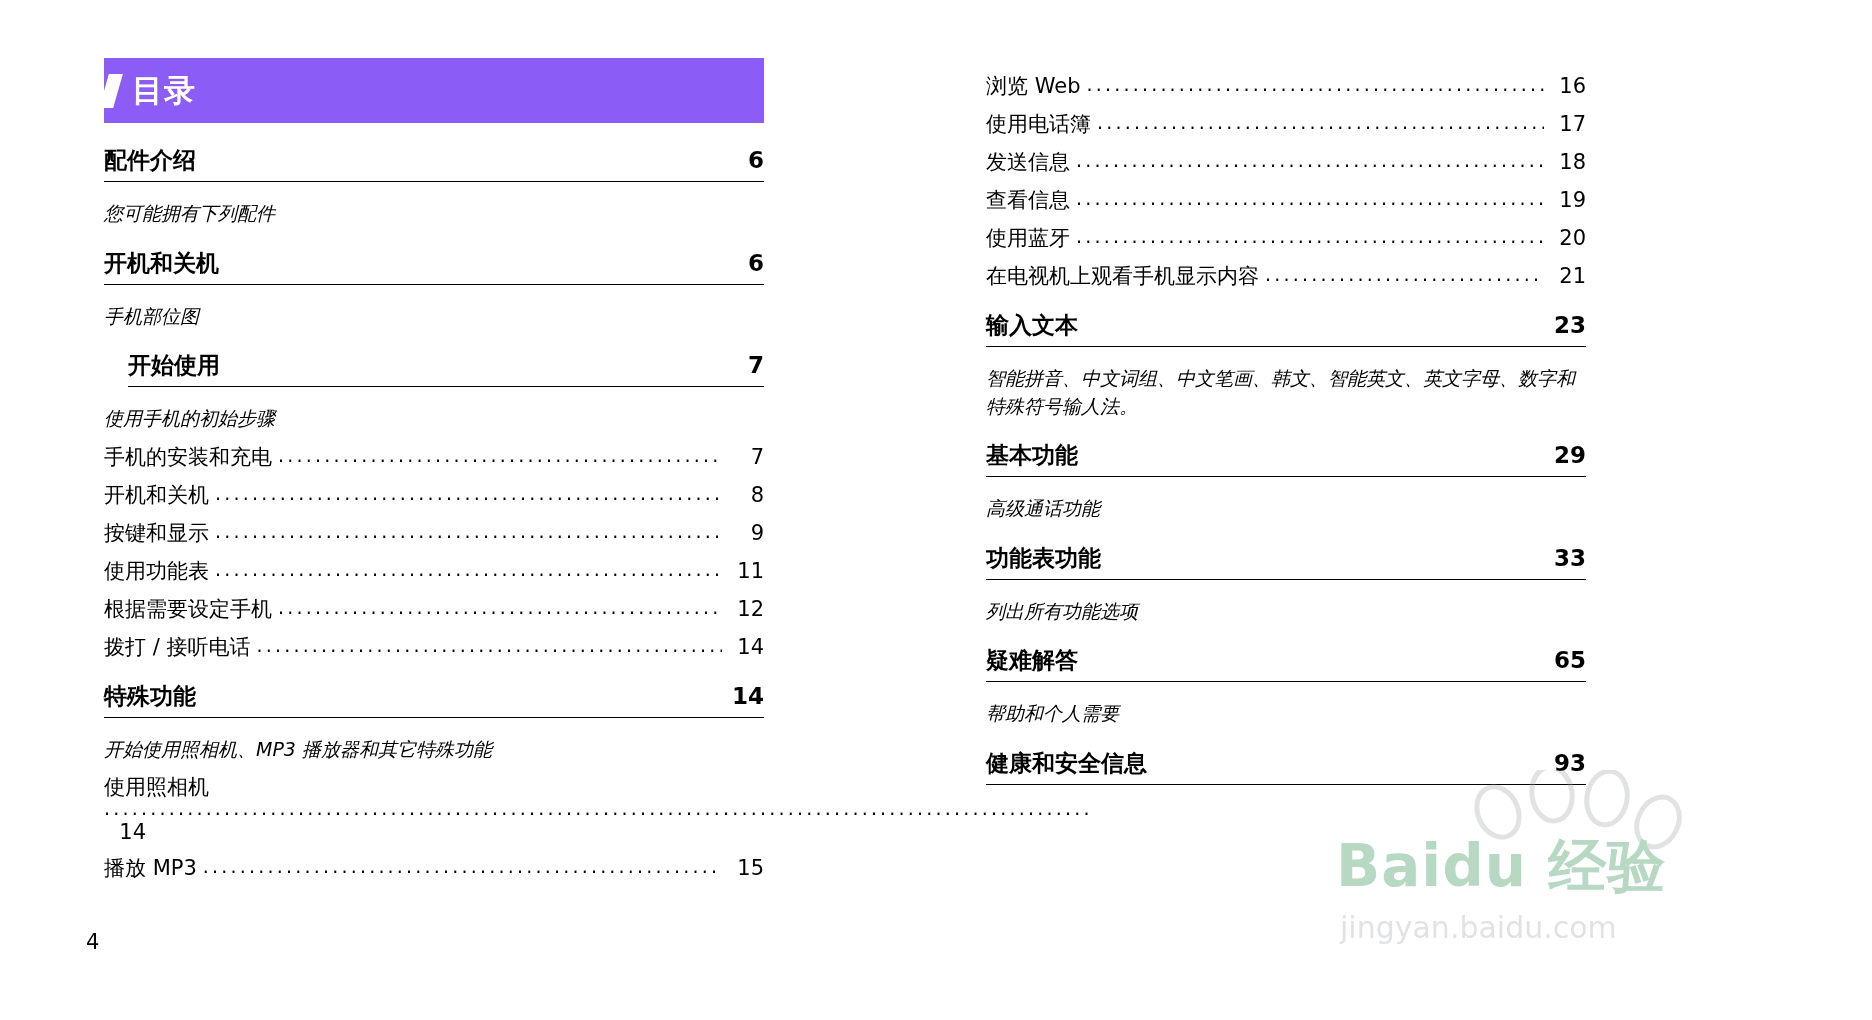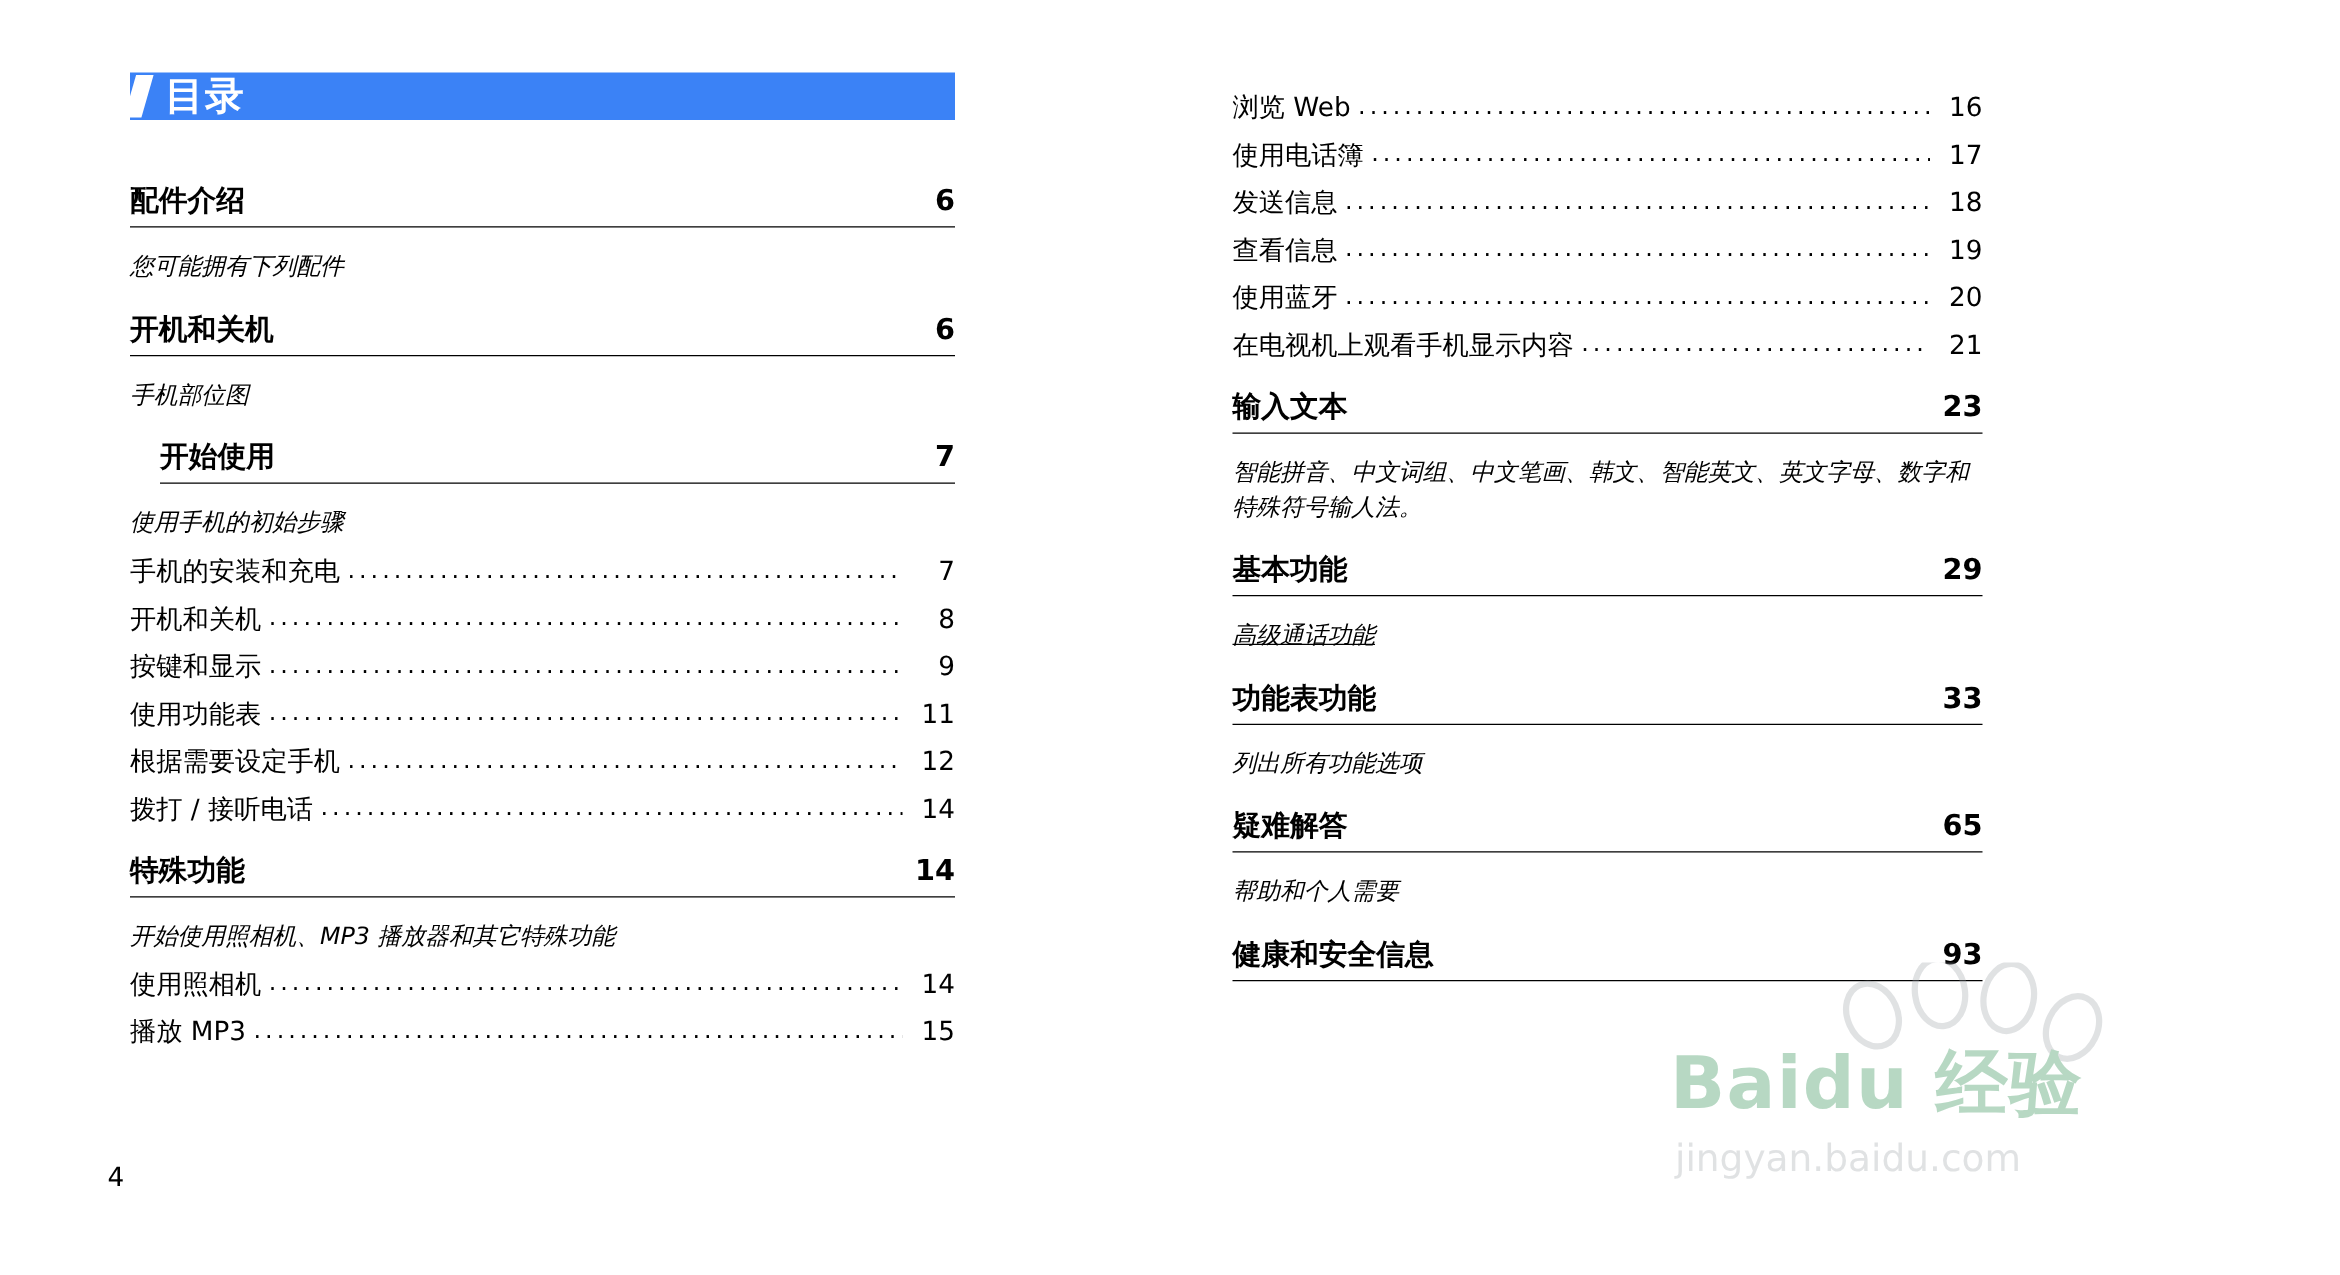--- a/index.html
+++ b/index.html
@@ -30,22 +30,22 @@
     left: 986px;
     width: 600px;
   }
 
   
   .toc-banner {
     position: absolute;
     left: 104px;
     top: 58px;
     width: 660px;
-    height: 38px;
-    background: #3b82f6;
+    height: 65px;
+    background: #8b5cf6;
     display: flex;
     align-items: center;
   }
   .toc-banner .slash2 {
     width: 14px;
     height: 34px;
     margin-left: 0px;
     background: #ffffff;
     transform: skewX(-16deg);
   }
@@ -204,21 +204,21 @@
         <span class="label">拨打 / 接听电话</span>
         <span class="dots">...........................................................................................................</span>
         <span class="pg">14</span>
       </div>
       <div class="section-entry" style="margin-top: 20px; margin-bottom: 0px;">
         <span class="label">特殊功能</span>
         <span class="spacer"></span>
         <span class="pg">14</span>
       </div>
       <div class="sub-note" style="margin-top: 18px; margin-bottom: 10px;">开始使用照相机、MP3 播放器和其它特殊功能</div>
-      <div class="dot-entry" style="margin-top: 10px;">
+      <div class="dot-entry" style="margin-top: 10px; flex-direction: column;">
         <span class="label">使用照相机</span>
         <span class="dots">...........................................................................................................</span>
         <span class="pg">14</span>
       </div>
       <div class="dot-entry" style="margin-top: 10px;">
         <span class="label">播放 MP3</span>
         <span class="dots">...........................................................................................................</span>
         <span class="pg">15</span>
       </div>
     </div>
@@ -257,21 +257,21 @@
         <span class="label">输入文本</span>
         <span class="spacer"></span>
         <span class="pg">23</span>
       </div>
       <div class="sub-note" style="margin-top: 18px; margin-bottom: 10px;">智能拼音、中文词组、中文笔画、韩文、智能英文、英文字母、数字和特殊符号输人法。</div>
       <div class="section-entry" style="margin-top: 20px; margin-bottom: 0px;">
         <span class="label">基本功能</span>
         <span class="spacer"></span>
         <span class="pg">29</span>
       </div>
-      <div class="sub-note" style="margin-top: 18px; margin-bottom: 10px; text-decoration: underline;">高级通话功能</div>
+      <div class="sub-note" style="margin-top: 18px; margin-bottom: 10px;">高级通话功能</div>
       <div class="section-entry" style="margin-top: 20px; margin-bottom: 0px;">
         <span class="label">功能表功能</span>
         <span class="spacer"></span>
         <span class="pg">33</span>
       </div>
       <div class="sub-note" style="margin-top: 18px; margin-bottom: 10px;">列出所有功能选项</div>
       <div class="section-entry" style="margin-top: 20px; margin-bottom: 0px;">
         <span class="label">疑难解答</span>
         <span class="spacer"></span>
         <span class="pg">65</span>

